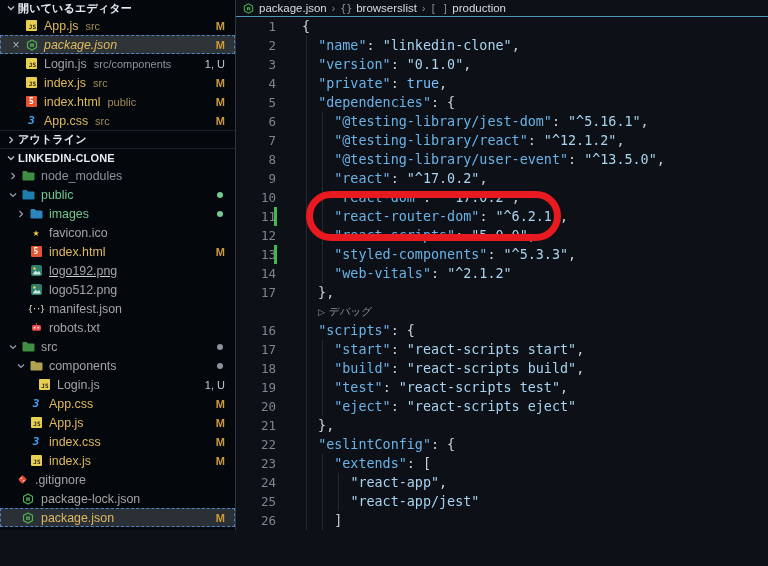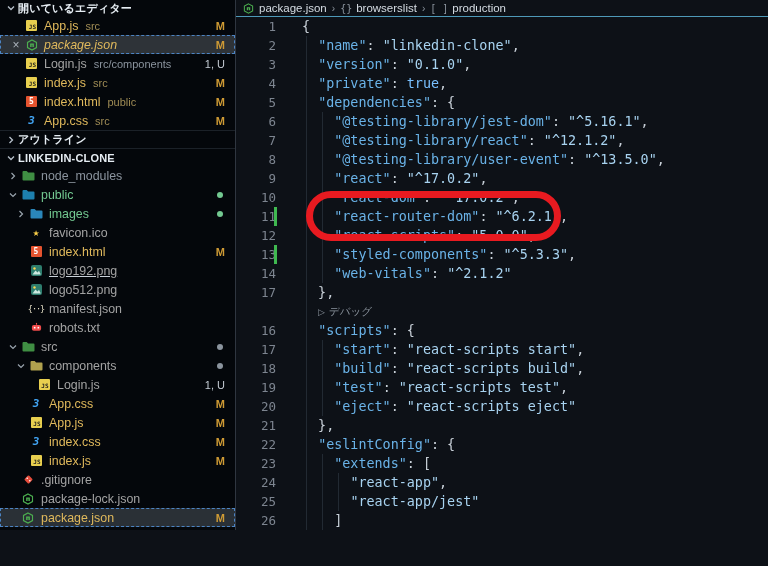--- a/index.html
+++ b/index.html
@@ -332,21 +332,21 @@
         </div>
         <div class="row" style="padding-left: 14px;">
           <span class="chev"></span>
           <span class="iconslot">
             <span class="fi fi-js">JS</span>
           </span>
           <span class="nm nm-modified">index.js</span>
           <span class="sp"></span>
           <span class="bd bd-gold">M</span>
         </div>
-        <div class="row" style="padding-left: 6px;">
+        <div class="row" style="">
           <span class="chev"></span>
           <span class="iconslot">
             <svg width="11" height="11" viewBox="0 0 12 12">
               <rect x="2.6" y="2.6" width="6.8" height="6.8" rx="1.2" transform="rotate(45 6 6)" fill="#e64c3c"></rect>
               <circle cx="4.6" cy="4.6" r="0.9" fill="#fff"></circle>
               <circle cx="7.4" cy="7.4" r="0.9" fill="#fff"></circle>
             </svg>
           </span>
           <span class="nm nm-plain">.gitignore</span>
           <span class="sp"></span>

